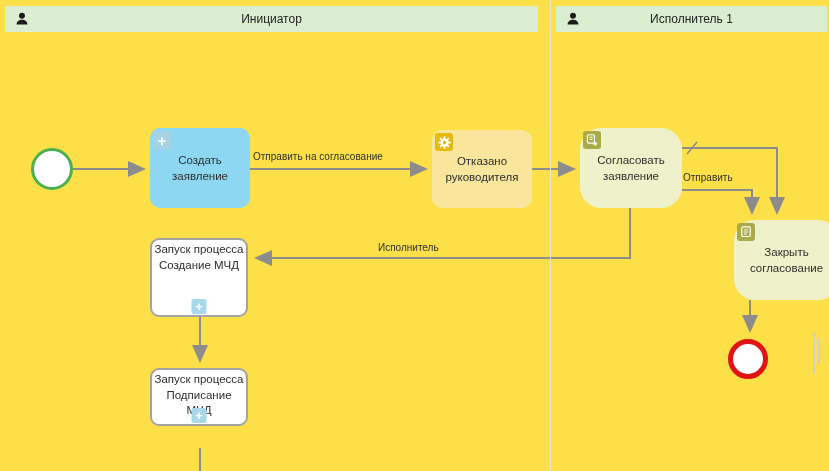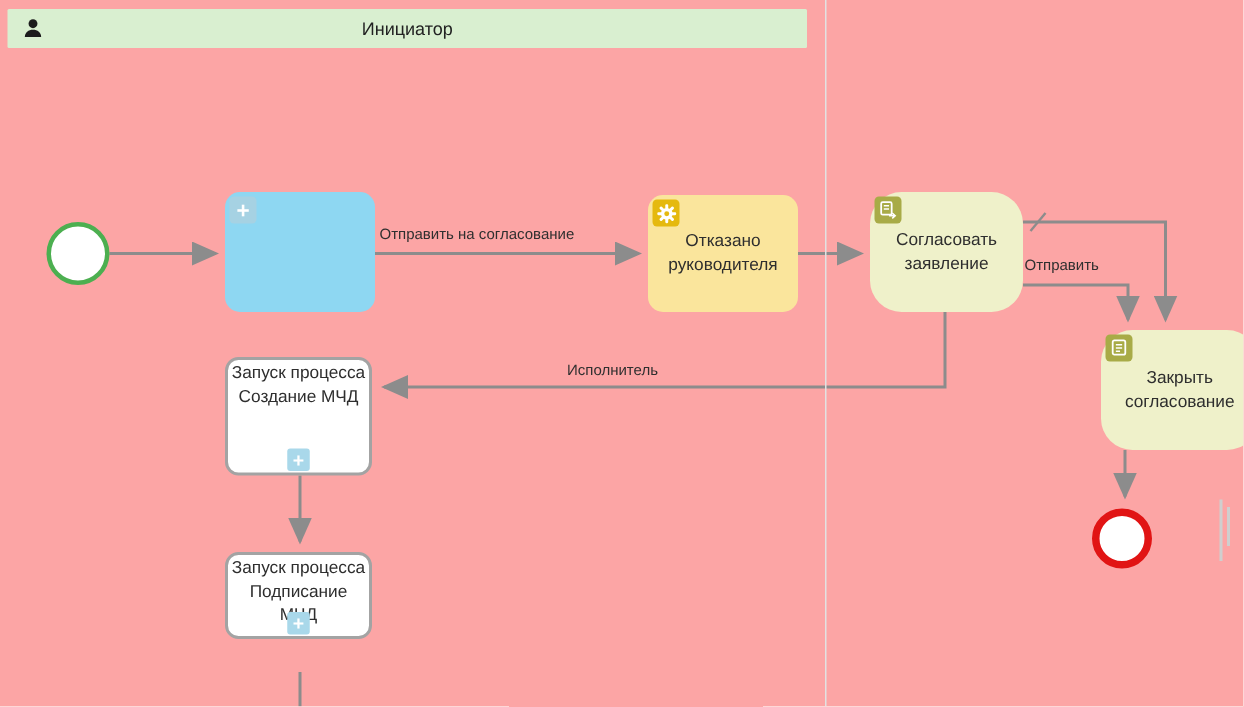--- a/index.html
+++ b/index.html
@@ -1,16 +1,16 @@
 <!DOCTYPE html>
 <html><head>
 <meta charset="utf-8">
 <style>
   html,body{margin:0;padding:0;background:#fff;}
-  .canvas{position:relative;width:829px;height:471px;background:#fca5a5;overflow:hidden;
+  .canvas{position:relative;width:829px;height:471px;background:#fde047;overflow:hidden;
           font-family:"Liberation Sans","DejaVu Sans",sans-serif;color:#2e2e2e;}
   
   .lane-divider{position:absolute;left:550px;top:0;width:1px;height:471px;background:#e2e2e2;}
   .lane-header{position:absolute;top:6px;height:26px;background:#d9efd0;border-radius:1px;
                display:flex;align-items:center;justify-content:center;}
   .lane-header .person{position:absolute;left:9px;top:5px;width:16px;height:16px;display:block;}
   .lane-title{font-size:12px;color:#222;}
   
   .event{position:absolute;border-radius:50%;background:#fff;box-sizing:border-box;}
   .event.start{left:31px;top:148px;width:42px;height:42px;border:3px solid #4caf50;}
@@ -69,29 +69,39 @@
 
   <div class="lane-header" style="left:5px;width:533px;">
     <span class="person">
       <svg viewBox="0 0 20 20" width="16" height="16" fill="#1c1c1c">
         <circle cx="10" cy="6" r="3.7"></circle>
         <path d="M3.2 17 c0-3.8 3-6 6.8-6 s6.8 2.2 6.8 6 z"></path>
       </svg>
     </span>
     <span class="lane-title">Инициатор</span>
   </div>
+  <div class="lane-header" style="left:556px;width:271px;">
+    <span class="person">
+      <svg viewBox="0 0 20 20" width="16" height="16" fill="#1c1c1c">
+        <circle cx="10" cy="6" r="3.7"></circle>
+        <path d="M3.2 17 c0-3.8 3-6 6.8-6 s6.8 2.2 6.8 6 z"></path>
+      </svg>
+    </span>
+    <span class="lane-title">Исполнитель 1</span>
+  </div>
   <div class="lane-divider"></div>
 
   <div class="event start"></div>
   <div class="event end"></div>
 
   <div class="task blue" style="left:150px;top:128px;width:100px;height:80px;">
     <div class="badge blue">
       <span class="glyph">+</span>
     </div>
+    <div>Создать заявление</div>
   </div>
 
   <div class="task yellow" style="left:432px;top:130px;width:100px;height:78px;">
     <div class="badge amber">
       <svg viewBox="0 0 20 20" width="15" height="15">
         <g fill="#fff">
           <rect x="8.7" y="1.6" width="2.6" height="4.4" rx="1"></rect>
           <rect x="8.7" y="14" width="2.6" height="4.4" rx="1"></rect>
           <rect x="1.6" y="8.7" width="4.4" height="2.6" rx="1"></rect>
           <rect x="14" y="8.7" width="4.4" height="2.6" rx="1"></rect>

